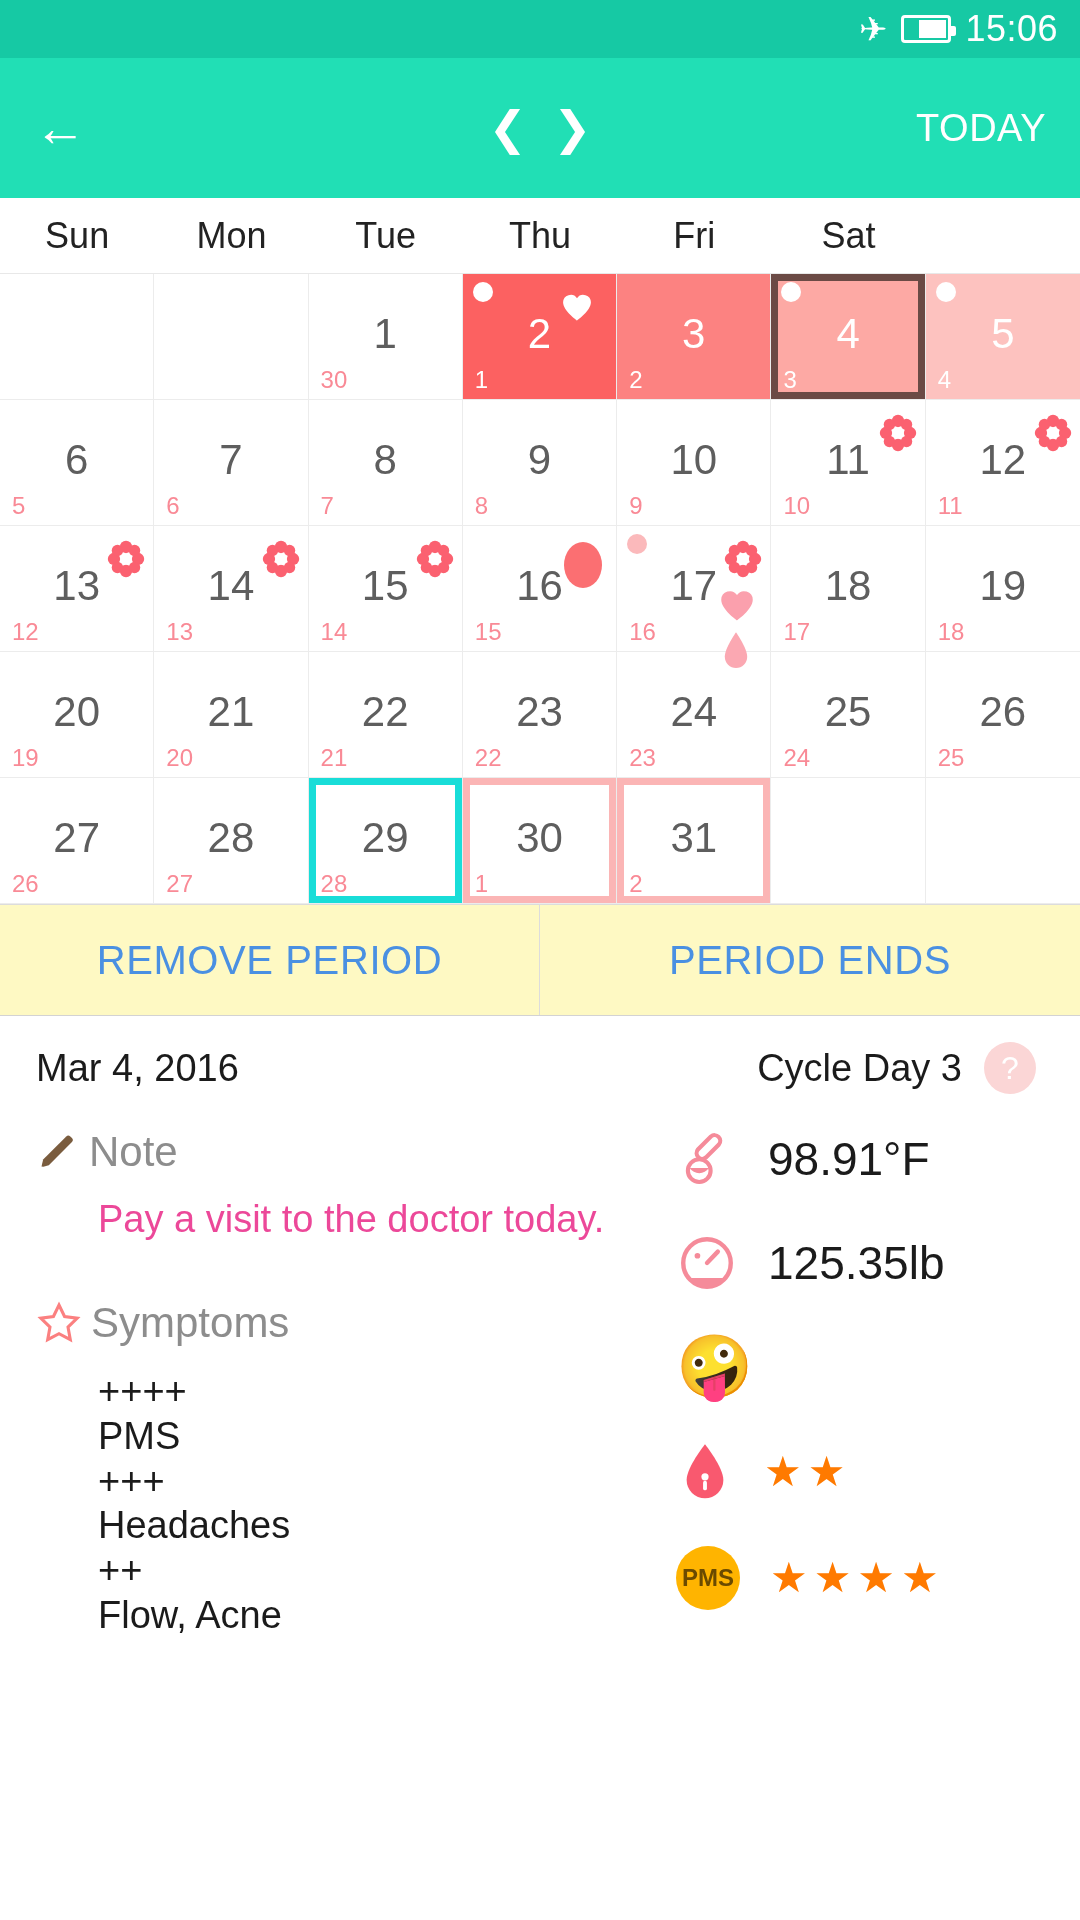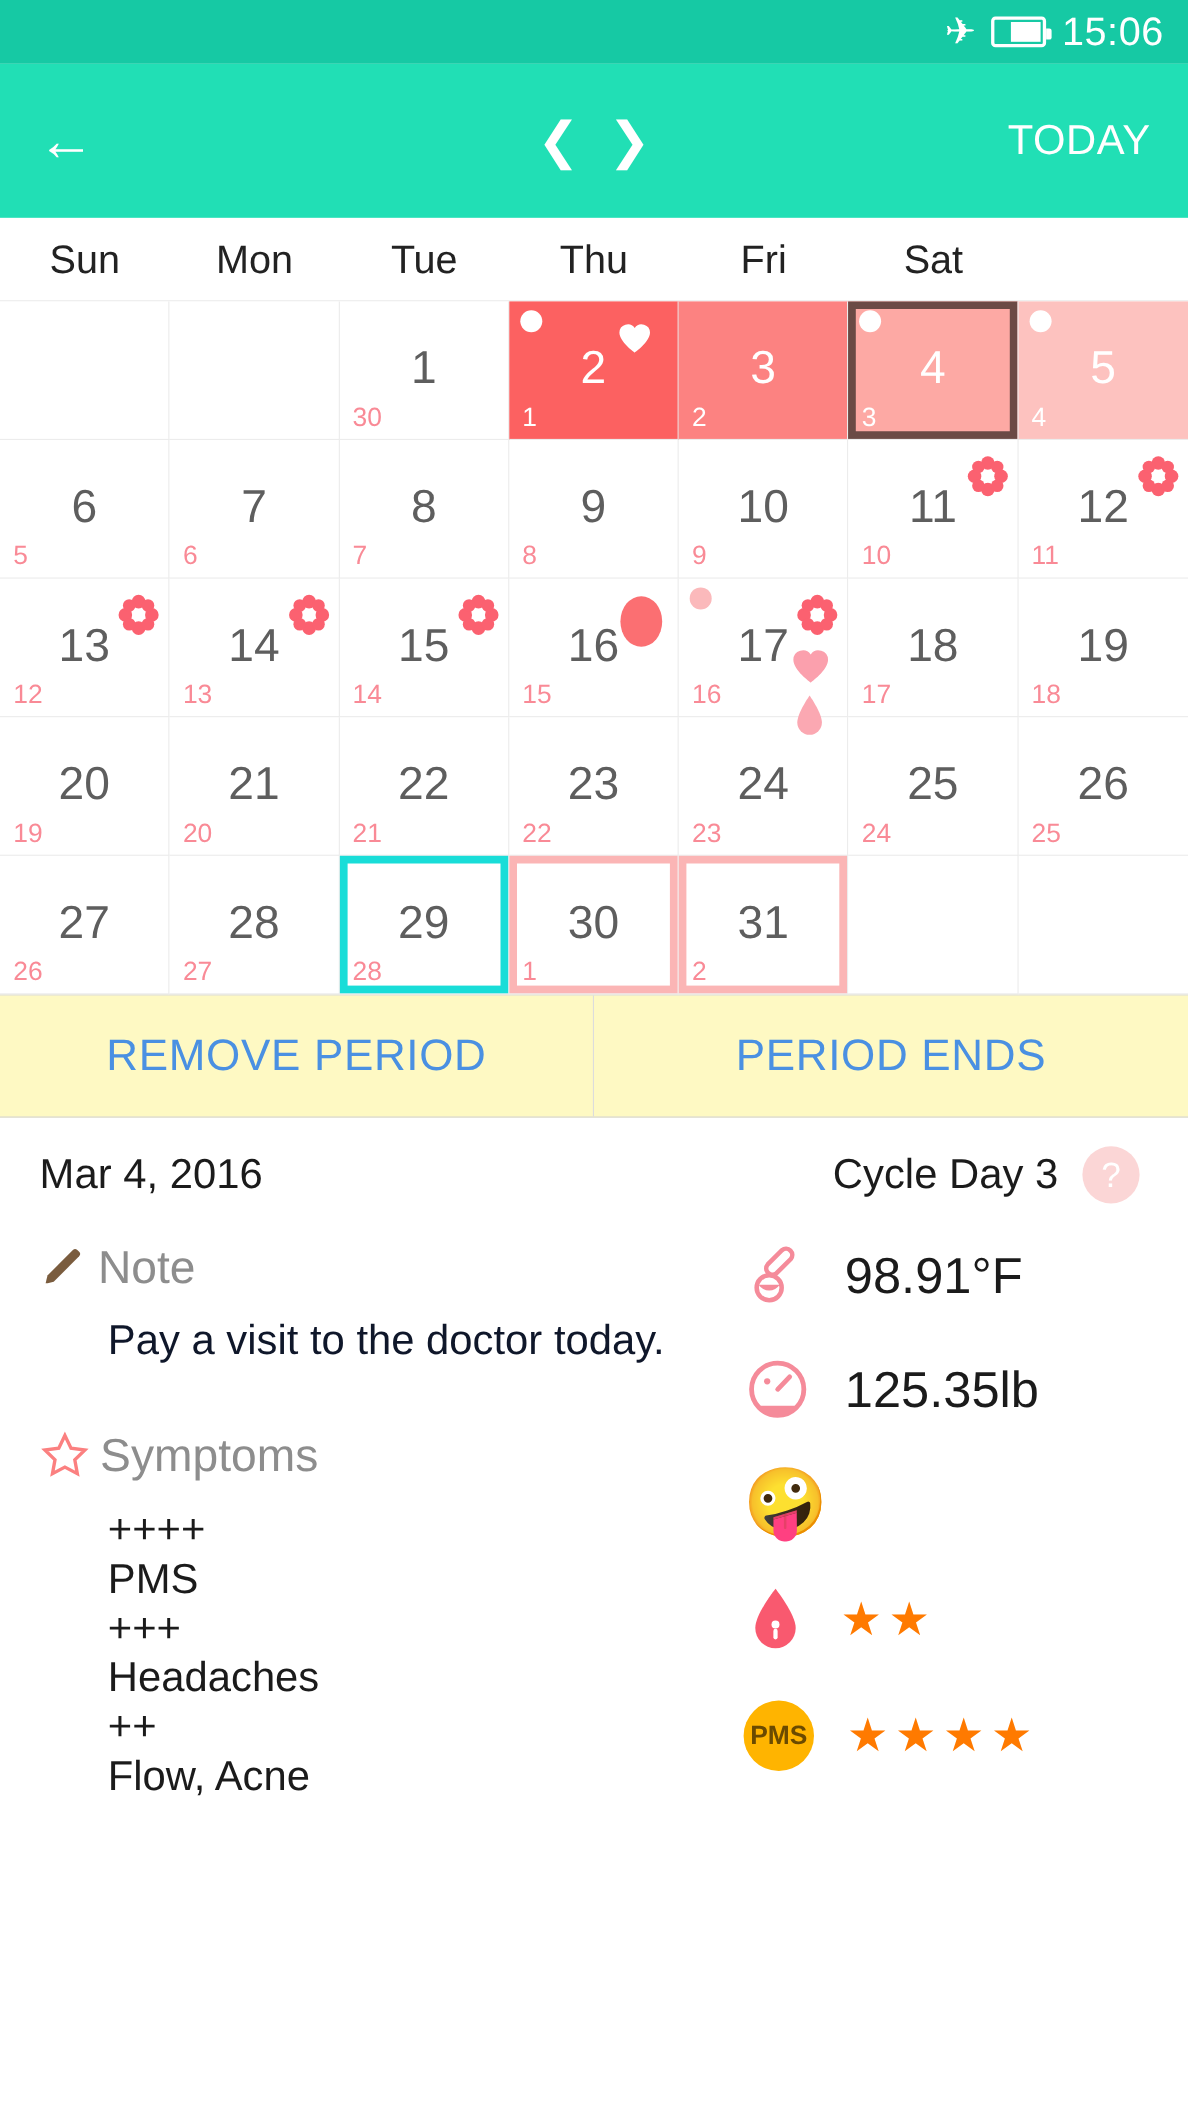--- a/index.html
+++ b/index.html
@@ -176,21 +176,21 @@
     background: #fbd6d6; color: #fff; font-size: 32px;
     display: flex; align-items: center; justify-content: center;
   }
 
   .detail-body { display: flex; }
   .detail-left { width: 620px; }
   .detail-right { flex: 1; padding-left: 20px; }
 
   .row-head { display: flex; align-items: center; gap: 9px; margin-bottom: 22px; }
   .row-head .label { font-size: 42px; color: #8d8d8d; }
-  .note-text { font-size: 38px; color: #0f172a; margin: 0 0 58px 62px; }
+  .note-text { font-size: 38px; color: #ec4899; margin: 0 0 58px 62px; }
   .symptom-list {
     margin-left: 62px; font-size: 38px; color: #1b1b1b; line-height: 1.18;
   }
 
   .metric {
     display: flex; align-items: center; gap: 30px; margin-bottom: 42px;
   }
   .metric .val { font-size: 46px; color: #1b1b1b; }
   .stars { display: flex; gap: 6px; }
   .star { color: #ff7a00; font-size: 42px; line-height: 1; }

